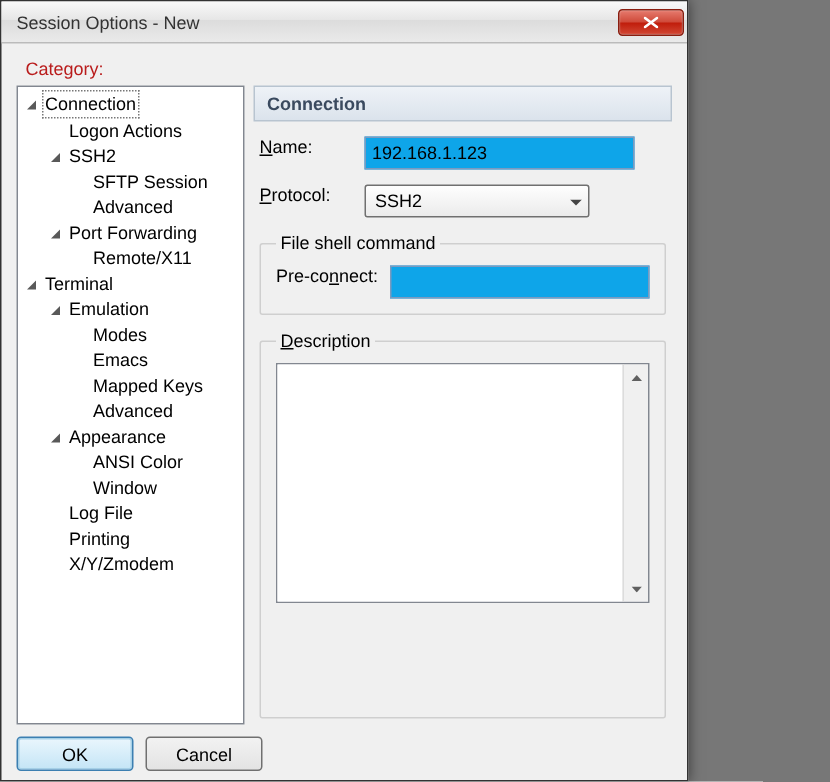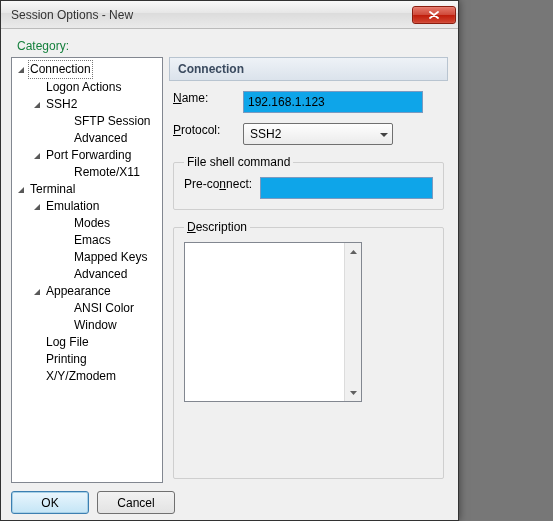--- a/index.html
+++ b/index.html
@@ -49,21 +49,21 @@
   }
   .close-btn svg { display:block; }
   .content {
     flex: 1;
     padding: 8px 10px 6px 10px;
     display: flex;
     flex-direction: column;
   }
   .category-label {
     margin: 2px 0 4px 6px;
-    color: #15803d;
+    color: #b91c1c;
   }
   .columns {
     flex: 1;
     display: flex;
     gap: 6px;
     min-height: 0;
   }
   .tree-panel {
     width: 152px;
     background: #fff;
@@ -82,21 +82,21 @@
     font-size: 9px;
   }
   .tree .toggle.spacer { visibility: hidden; }
   .tree .label { padding: 0 2px; }
   .tree .selected {
     border: 1px dotted #777;
     padding: 0 1px;
   }
   .d0 { padding-left: 4px; }
   .d1 { padding-left: 20px; }
-  .d2 { padding-left: 48px; text-align: right; }
+  .d2 { padding-left: 36px; text-align: right; }
   .right-panel {
     flex: 1;
     display: flex;
     flex-direction: column;
   }
   .panel-header {
     background: linear-gradient(to bottom, #eef2f7, #dbe3ec);
     border: 1px solid #b8c4d0;
     padding: 4px 8px;
     font-weight: bold;
@@ -392,21 +392,21 @@
           </div>
 
           <fieldset class="group">
             <legend>File shell command</legend>
             <div class="row">
               <span><span>Pre-co</span><span class="underline">n</span><span>nect:</span></span>
               <input type="text" class="field preconnect-field" value="" style="">
             </div>
           </fieldset>
 
-          <fieldset class="group" style="flex:1; display:flex; flex-direction:row;">
+          <fieldset class="group" style="flex:1; display:flex; flex-direction:column;">
             <legend><span class="underline">D</span><span>escription</span></legend>
             <div class="desc-area-wrap">
               <textarea class="desc-area" style=""></textarea>
               <div class="scrollbar">
                 <div class="sbtn">
                   <svg width="7" height="4" viewBox="0 0 7 4">
                       <path d="M0 4 L3.5 0 L7 4 Z" fill="#606060"></path>
                     </svg>
                 </div>
                 <div class="sbtn">

